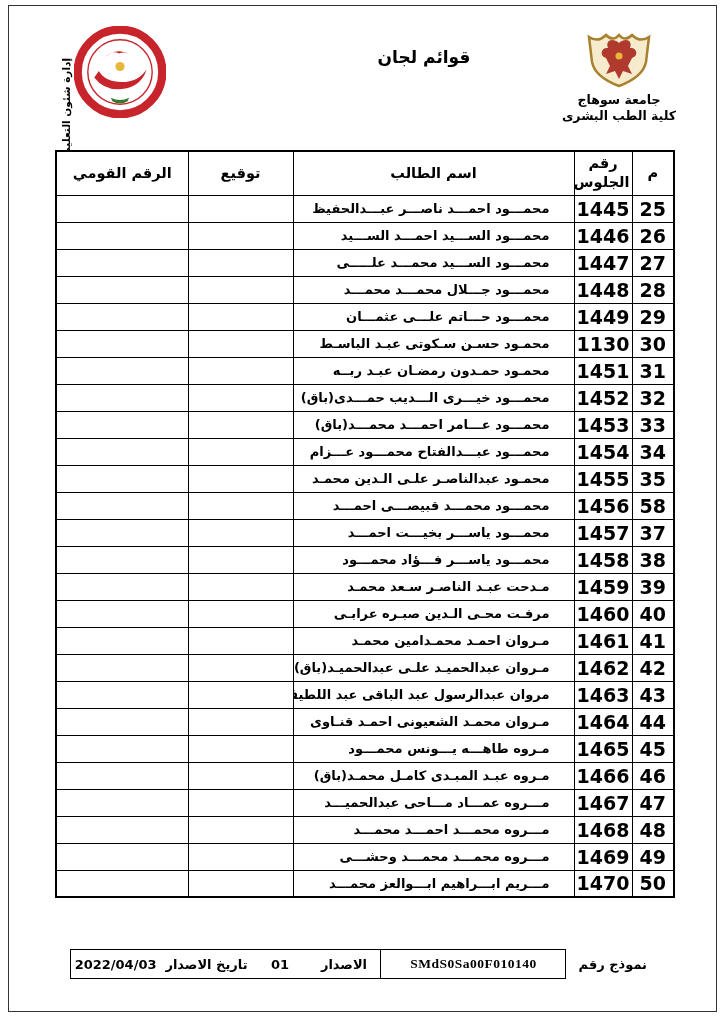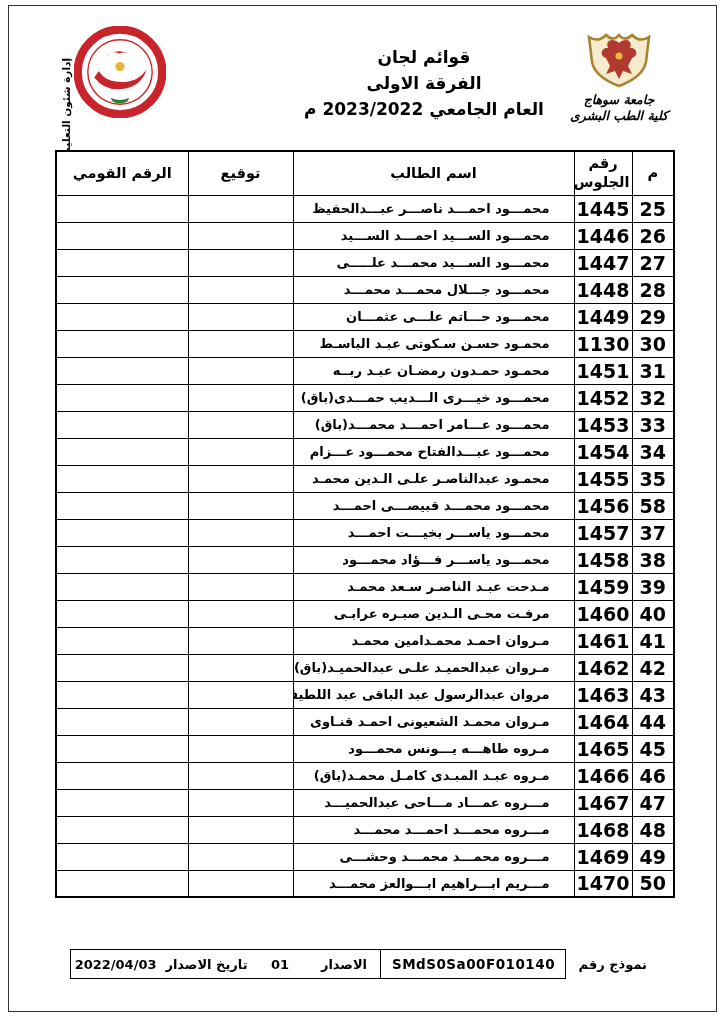--- a/index.html
+++ b/index.html
@@ -20,21 +20,21 @@
   .header { position:absolute; left:0; top:0; width:725px; height:148px; }
 
   .center-titles {
     position:absolute; left:274px; top:44px; width:300px; text-align:center; direction:rtl;
   }
   .center-titles .t { font-weight:bold; font-size:17px; line-height:26px; white-space:nowrap; }
 
   .emblem-block {
     position:absolute; right:40px; top:30px; width:132px; text-align:center; direction:rtl;
   }
-  .emblem-block .uni-line { font-weight:bold; font-size:12.5px; line-height:16px; white-space:nowrap;font-style:italic; }
+  .emblem-block .uni-line { font-weight:bold; font-size:12.5px; line-height:16px; white-space:nowrap; }
 
   .round-logo-wrap { position:absolute; left:74px; top:26px; width:92px; height:92px; }
 
   .vertical-text {
     position:absolute; left:0px; top:118px; width:132px; text-align:center;
     font-size:10.5px; font-weight:bold; direction:rtl; white-space:nowrap;
     transform:rotate(-90deg); transform-origin:center center;
   }
 
   
@@ -63,21 +63,21 @@
   .footer .form-label { padding-left:12px; white-space:nowrap;text-align:right; }
   .footer-table {
     display:flex; direction:rtl; flex:1; height:30px;
     border:1px solid #000; background:#fff;
   }
   .footer-cell {
     display:flex; align-items:center; justify-content:center;
     height:100%; white-space:nowrap; padding:0 4px;
   }
   .footer-cell + .footer-cell { border-left:0; }
-  .fc-code   { width:185px; border-left:1px solid #000; direction:ltr; font-size:13.5px; letter-spacing:0.5px; }
+  .fc-code   { width:185px; border-left:1px solid #000; direction:ltr; font-size:13.5px; letter-spacing:0.5px;font-family:Liberation Serif, serif; }
   .fc-issue-label { width:73px; border-left:1px solid #000; }
   .fc-issue-val   { width:55px; border-left:1px solid #000; direction:ltr; }
   .fc-date-label  { width:92px; border-left:1px solid #000; }
   .fc-date-val    { flex:1; direction:ltr; }
 </style>
 </head>
 <body>
 
 <div class="page-border"></div>
 
@@ -88,22 +88,20 @@
       <path d="M3 7 Q12 13 20 5 Q27 12 33 5 Q39 12 46 5 Q54 13 63 7 L60 32 Q57 47 33 56 Q9 47 6 32 Z" fill="#f6eccd" stroke="#a8812f" stroke-width="2.5"></path>
       <path d="M33 13 C26 7 19 11 22 18 C15 17 13 26 20 28 L24 36 L20 44 L29 41 L33 49 L37 41 L46 44 L42 36 L46 28 C53 26 51 17 44 18 C47 11 40 7 33 13 Z" fill="#b03a2e"></path>
       <circle cx="33" cy="26" r="3.5" fill="#e8b73a"></circle>
     </svg>
     <div class="uni-line">جامعة سوهاج</div>
     <div class="uni-line">كلية الطب البشرى</div>
   </div>
 
   <div class="center-titles">
     <div class="t">قوائم لجان</div>
-    <div class="t">الفرقة الاولى</div>
-    <div class="t">العام الجامعي 2023/2022 م</div>
   </div>
 
   <div class="round-logo-wrap">
     <svg width="92" height="92" viewBox="0 0 100 100">
       <circle cx="50" cy="50" r="46" fill="#ffffff" stroke="#c8242b" stroke-width="9"></circle>
       <circle cx="50" cy="50" r="35" fill="#ffffff" stroke="#c8242b" stroke-width="1.5"></circle>
       <path d="M22 56 Q34 72 56 68 Q74 64 79 47 Q70 61 52 61 Q34 61 27 49 Z" fill="#c8242b"></path>
       <path d="M34 34 Q46 22 62 32 Q55 27 49 30 Q42 26 34 34 Z" fill="#c8242b"></path>
       <circle cx="50" cy="44" r="5" fill="#e8b73a"></circle>
       <path d="M40 78 Q50 83 60 78 L58 82 Q50 86 42 82 Z" fill="#2e7d32"></path>

